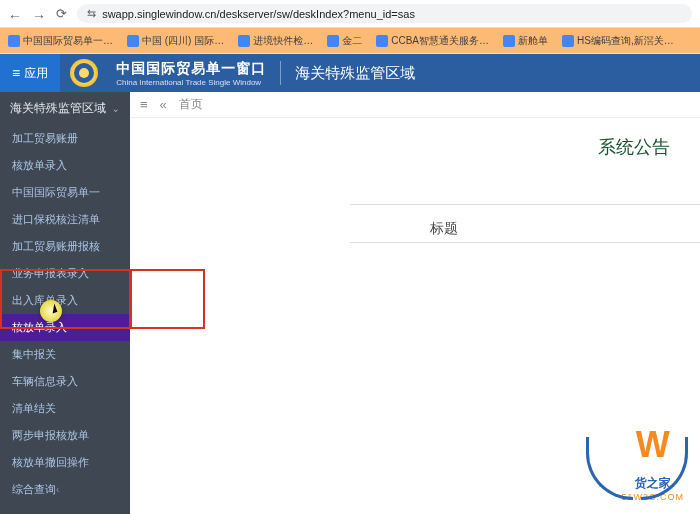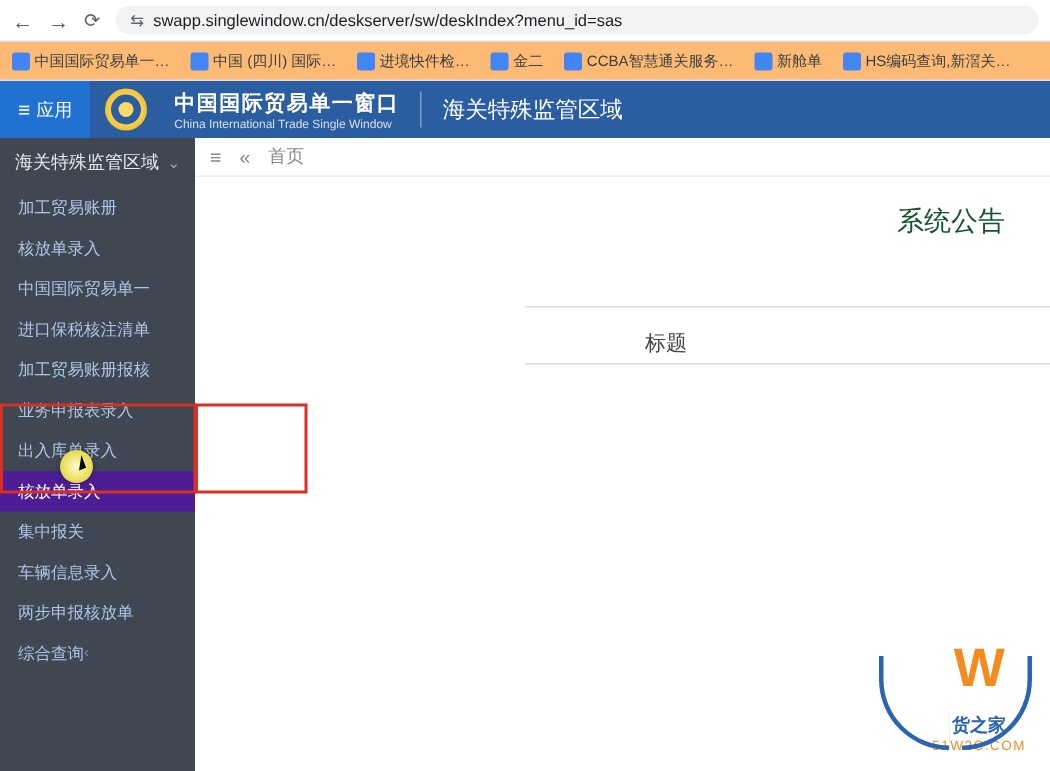--- a/index.html
+++ b/index.html
@@ -158,21 +158,27 @@
         <li class="side-item active">
           <span>核放单录入</span>
         </li>
         <li class="side-item">
           <span>集中报关</span>
         </li>
         <li class="side-item">
           <span>车辆信息录入</span>
         </li>
         <li class="side-item">
+          <span>清单结关</span>
+        </li>
+        <li class="side-item">
           <span>两步申报核放单</span>
+        </li>
+        <li class="side-item">
+          <span>核放单撤回操作</span>
         </li>
         <li class="side-item">
           <span>综合查询</span>
           <span class="chev">‹</span>
         </li>
       </ul>
   </div>
 
   <div class="content">
     <div class="top-tabs">

